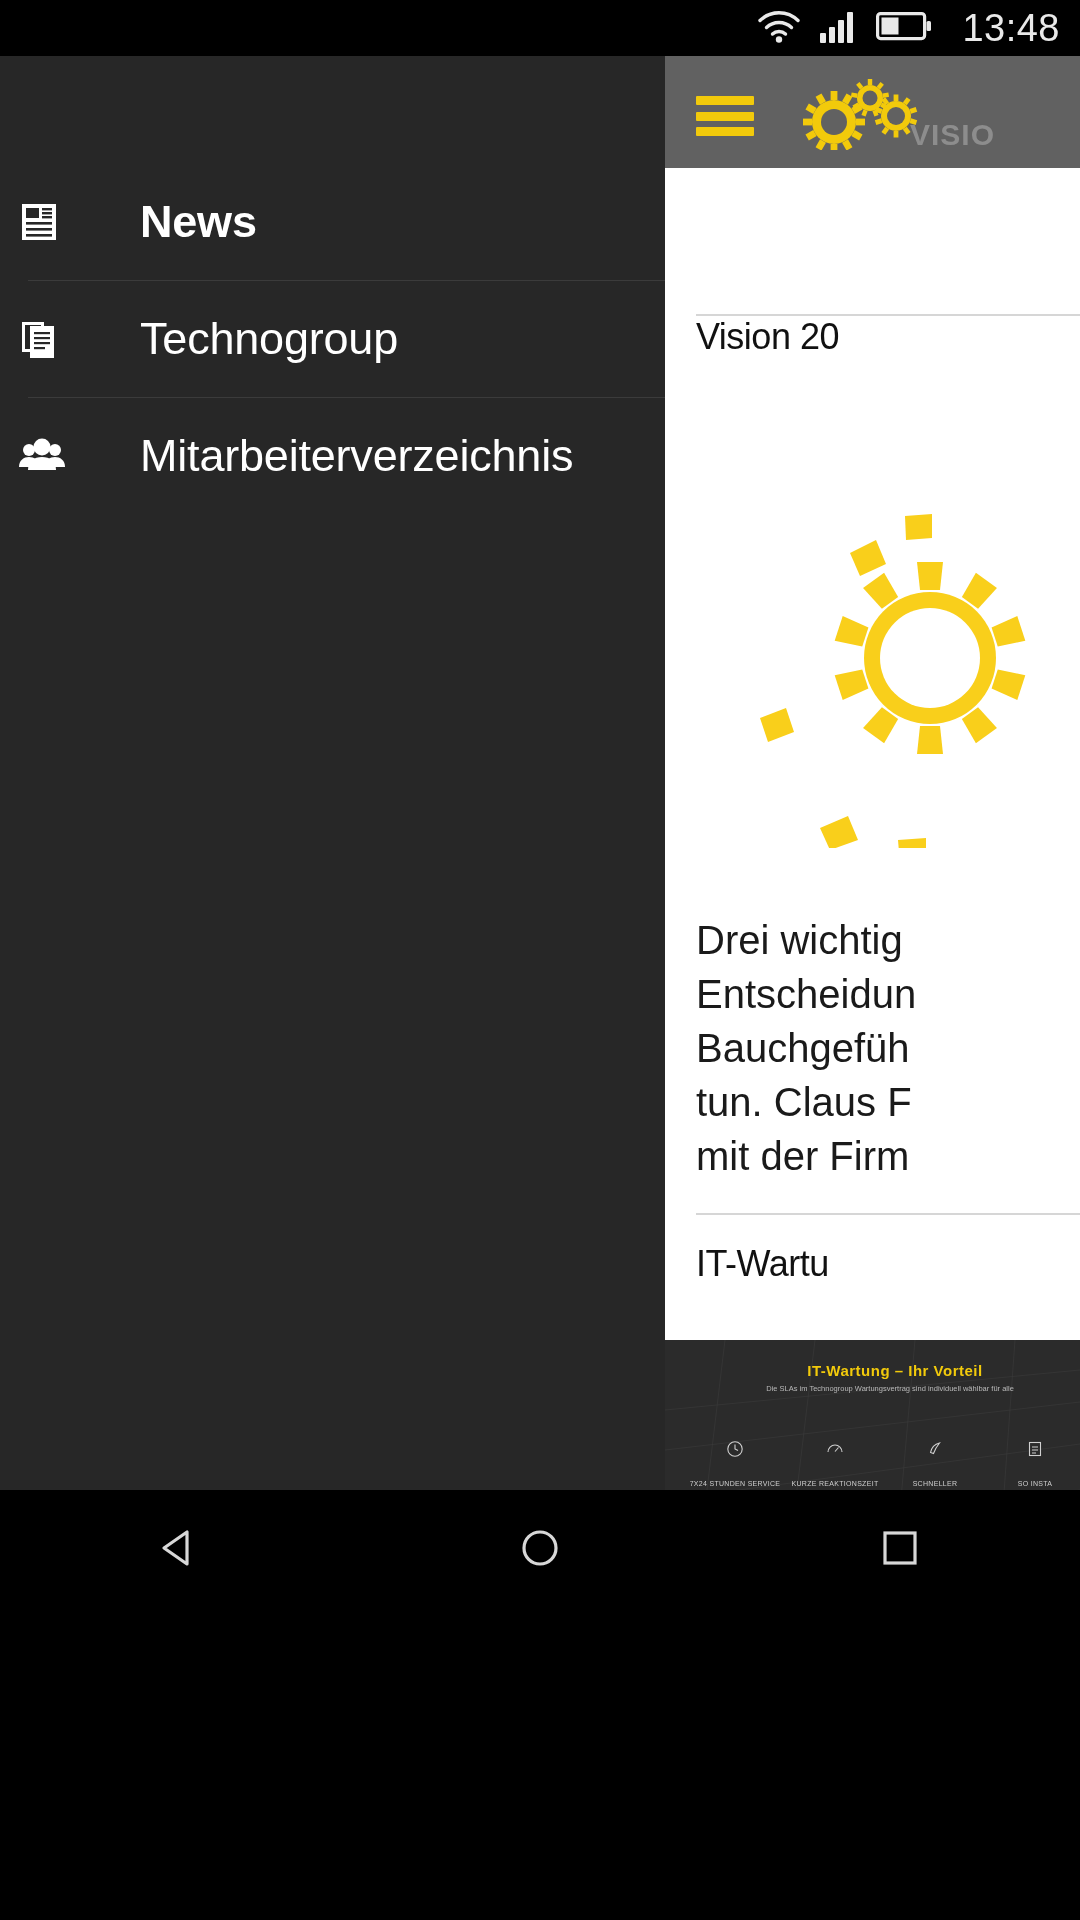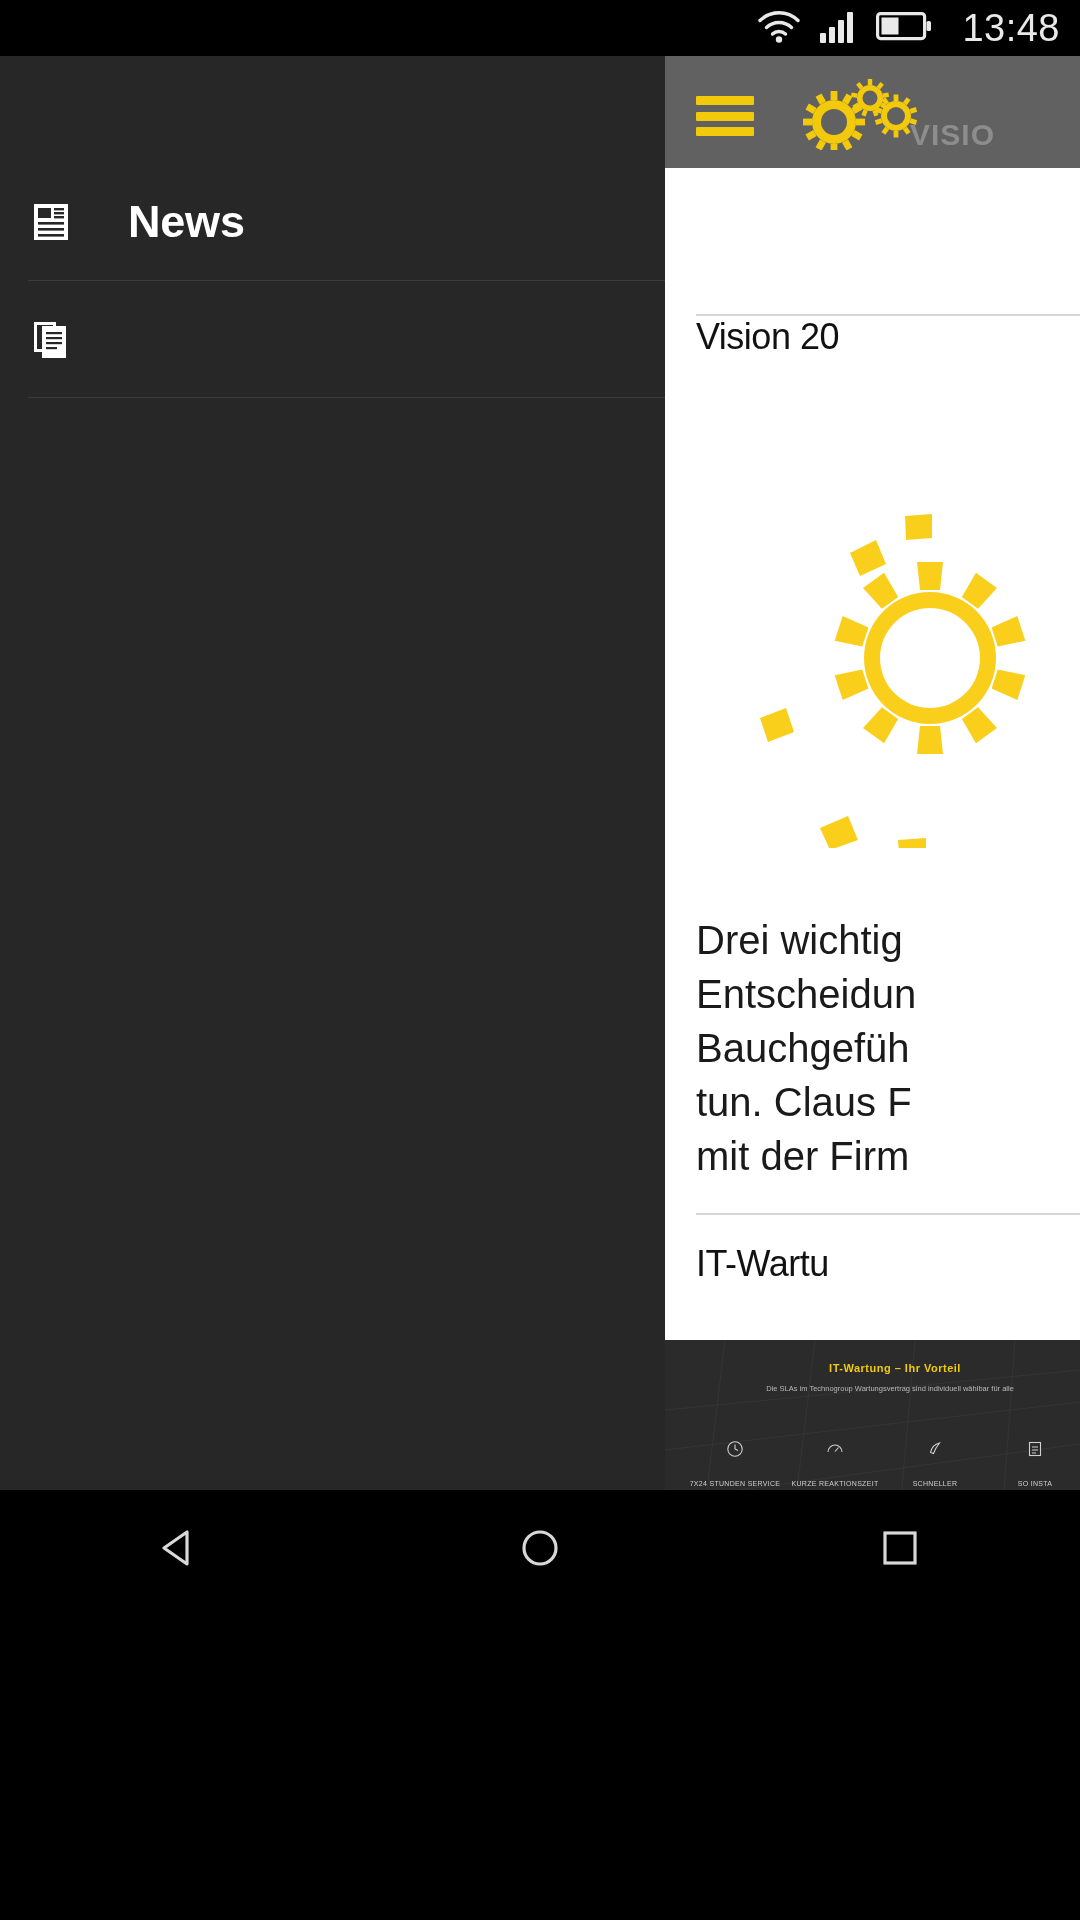--- a/index.html
+++ b/index.html
@@ -45,39 +45,39 @@
 
   #sunart { position:absolute; left:700px; top:300px; width:400px; height:380px; }
 
   .bodytext { position:absolute; left:696px; top:745px; width:470px;
               font-size:40px; line-height:54px; color:#1a1a1a; white-space:nowrap; }
   .bodytext div { height:54px; }
 
   #thumb { position:absolute; left:665px; top:1172px; width:415px; height:250px;
            background:#2b2b2b; overflow:hidden; }
   #thumb .t-title { position:absolute; left:60px; top:22px; width:340px;
-                    text-align:center; color:#F2CA0B; font-size:11px; font-weight:bold;
+                    text-align:center; color:#F2CA0B; font-size:15px; font-weight:bold;
                     letter-spacing:.5px; }
   #thumb .t-sub { position:absolute; left:30px; top:44px; width:390px;
                   text-align:center; color:#b9b9b9; font-size:7.5px; }
   #thumb .t-cols { position:absolute; left:20px; top:100px; width:400px;
                    display:flex; }
   #thumb .t-col { flex:1; text-align:center; color:#cfcfcf; }
   #thumb .t-col .t-ic { display:block; margin:0 auto 10px; }
   #thumb .t-col .t-lab { font-size:7px; line-height:10px; letter-spacing:.3px; }
   #thumb .t-grid { position:absolute; left:0; top:0; width:100%; height:100%;
                    opacity:.25; }
 
   
   #scrim { position:absolute; left:665px; top:0; width:415px; height:1434px;
            background:rgba(0,0,0,0); pointer-events:none; }
   #drawer { position:absolute; left:0; top:0; width:665px; height:1434px;
             background:#272727; }
   .navitem { position:relative; height:116px; display:flex; align-items:center;
-             padding-left:28px; }
+             padding-left:16px;gap:24px; }
   .navitem .nav-ic { width:58px; display:flex; align-items:center;
                      justify-content:flex-start; }
   .navitem .nav-lab { margin-left:42px; color:#fff; font-size:45px;
                       letter-spacing:-.2px; }
   .navitem.active .nav-lab { font-weight:bold; }
   .nav-div { height:1px; background:#3b3b3b; margin-left:28px; }
 
   
   #navbar { position:absolute; left:0; top:1490px; width:1080px; height:430px;
             background:#000; }
@@ -336,23 +336,39 @@
             <rect x="9" y="9" width="16" height="24" fill="#272727"></rect>
             <rect x="14" y="10" width="24" height="32" fill="#ffffff"></rect>
             <g fill="#272727">
               <rect x="18" y="16" width="16" height="2.2"></rect>
               <rect x="18" y="21" width="16" height="2.2"></rect>
               <rect x="18" y="26" width="16" height="2.2"></rect>
               <rect x="18" y="31" width="11" height="2.2"></rect>
             </g>
           </svg>
         </span>
+        <span class="nav-lab">Technogroup</span>
       </div>
       <div class="nav-div"></div>
 
+      <div class="navitem">
+        <span class="nav-ic">
+          <svg width="52" height="46" viewBox="0 0 52 46">
+            <g fill="#ffffff">
+              <circle cx="13" cy="17" r="6"></circle>
+              <path d="M3 34 C3 27 8 24 13 24 C18 24 23 27 23 34 Z"></path>
+              <circle cx="39" cy="17" r="6"></circle>
+              <path d="M29 34 C29 27 34 24 39 24 C44 24 49 27 49 34 Z"></path>
+              <circle cx="26" cy="14" r="8.5"></circle>
+              <path d="M12 37 C12 28 18 24 26 24 C34 24 40 28 40 37 Z"></path>
+            </g>
+          </svg>
+        </span>
+        <span class="nav-lab">Mitarbeiterverzeichnis</span>
+      </div>
 
     </nav>
 
   </div>
 
   <div id="navbar">
     <div id="navrow">
       <div class="navbtn">
         <span>
           <svg width="46" height="46" viewBox="0 0 46 46">

